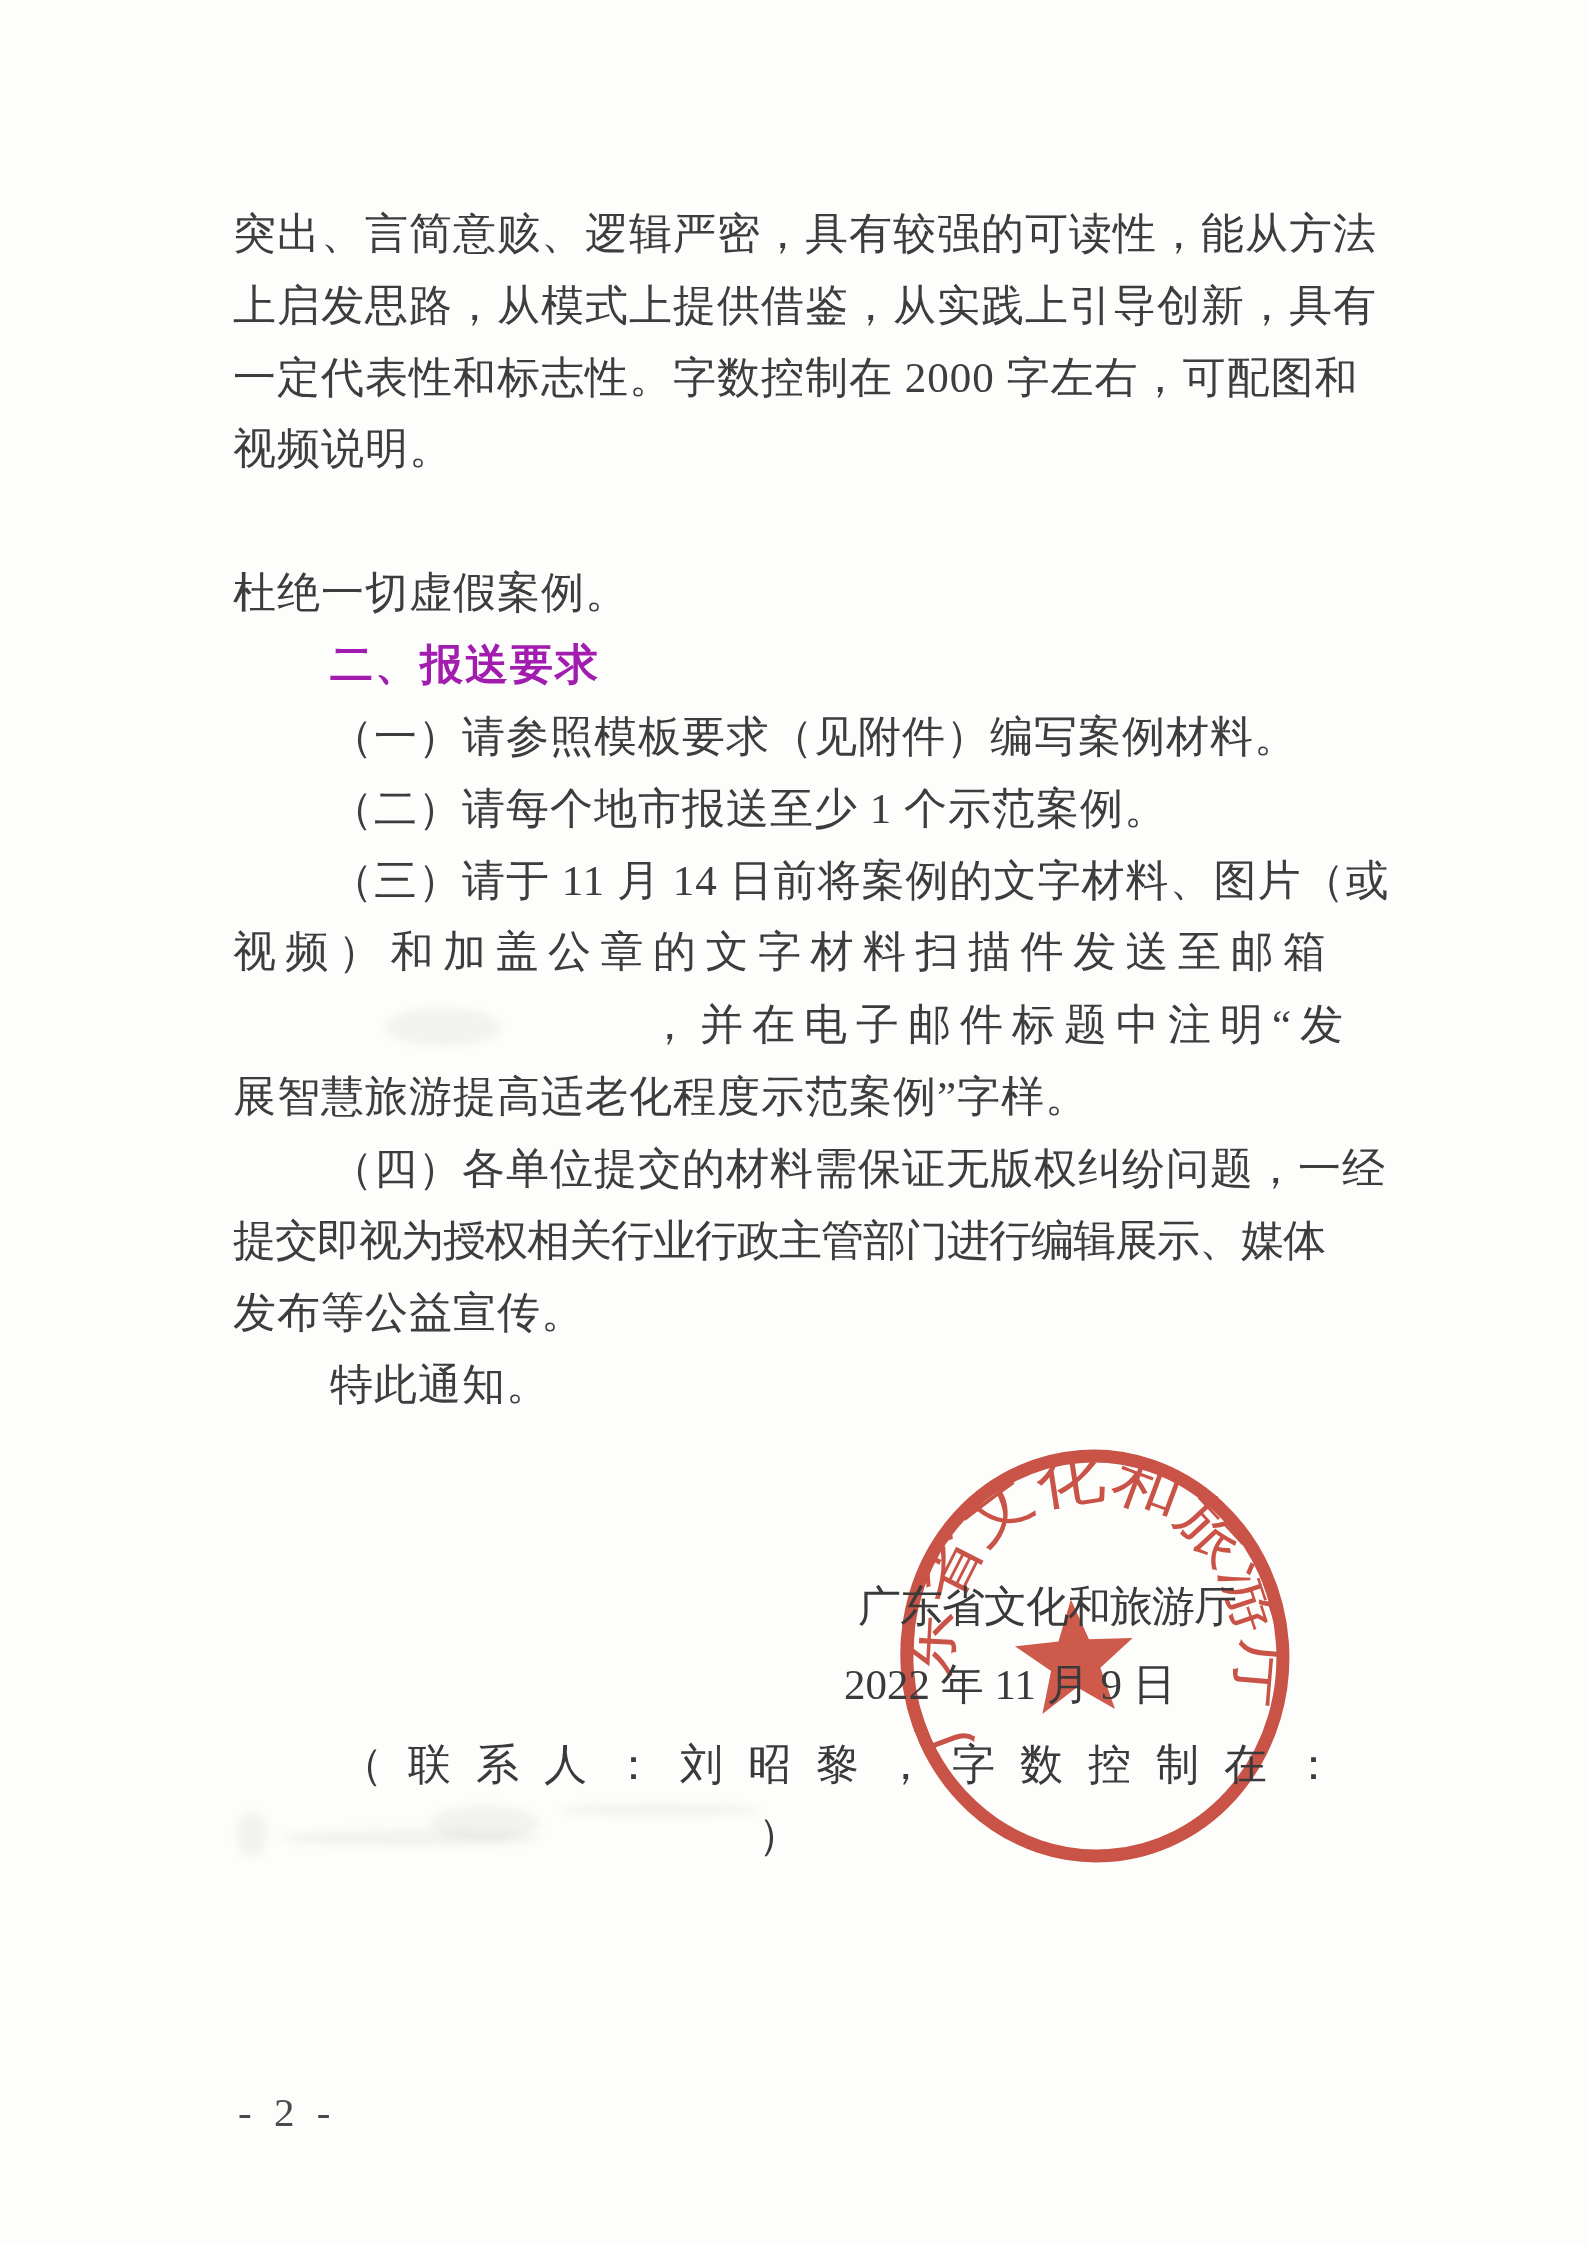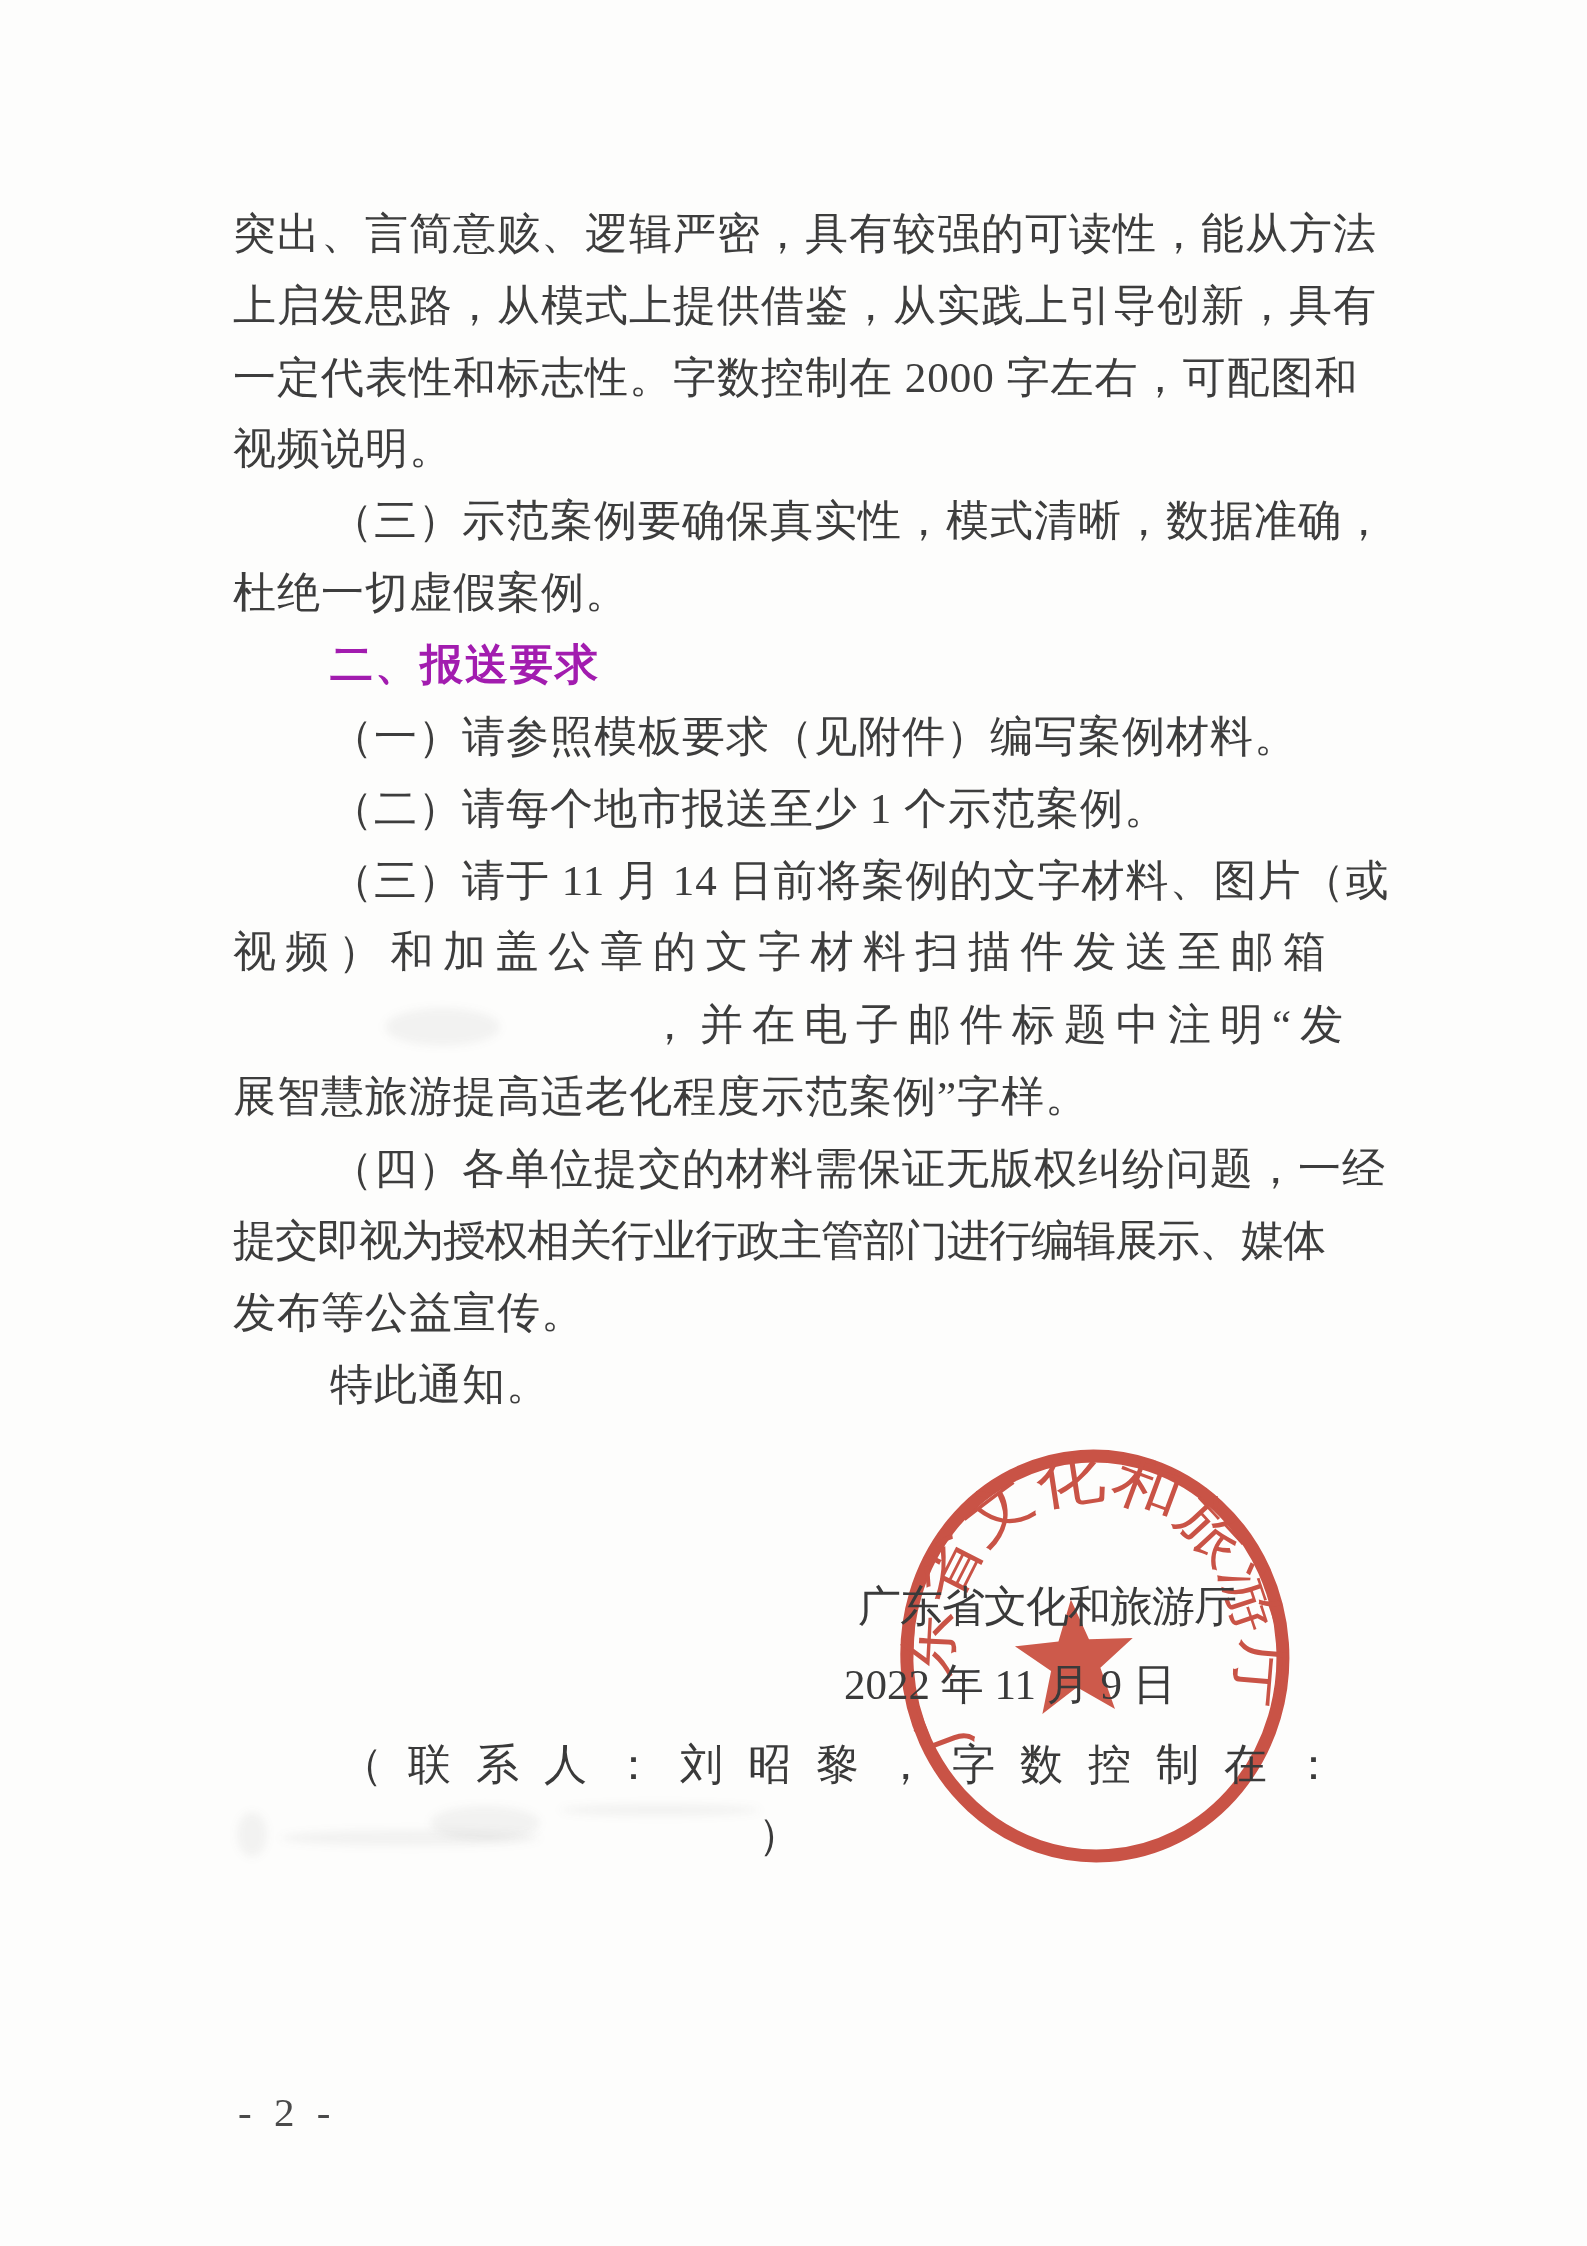--- a/index.html
+++ b/index.html
@@ -64,21 +64,20 @@
 </style>
 </head>
 <body>
 
 <div class="page">
 
   <div class="l" style="top:277px">上启发思路，从模式上提供借鉴，从实践上引导创新，具有</div>
   <div class="l" style="top:205px">突出、言简意赅、逻辑严密，具有较强的可读性，能从方法</div>
   <div class="l" style="top:349px">一定代表性和标志性。字数控制在 2000 字左右，可配图和</div>
   <div class="l" style="top:420px">视频说明。</div>
-  <div class="l indent" style="top:492px">（三）示范案例要确保真实性，模式清晰，数据准确，</div>
   <div class="l" style="top:564px">杜绝一切虚假案例。</div>
   <div class="l indent heading" style="top:636px">二、报送要求</div>
   <div class="l indent" style="top:708px">（一）请参照模板要求（见附件）编写案例材料。</div>
   <div class="l indent" style="top:780px">（二）请每个地市报送至少 1 个示范案例。</div>
   <div class="l indent" style="top:852px">（三）请于 11 月 14 日前将案例的文字材料、图片（或</div>
   <div class="l wide" style="top:923px">视频）和加盖公章的文字材料扫描件发送至邮箱</div>
   <div class="l emailc" style="top:996px">，并在电子邮件标题中注明“发</div>
   <div class="l" style="top:1068px">展智慧旅游提高适老化程度示范案例”字样。</div>
   <div class="l indent" style="top:1140px">（四）各单位提交的材料需保证无版权纠纷问题，一经</div>
   <div class="l" style="top:1212px; letter-spacing:-1px">提交即视为授权相关行业行政主管部门进行编辑展示、媒体</div>

